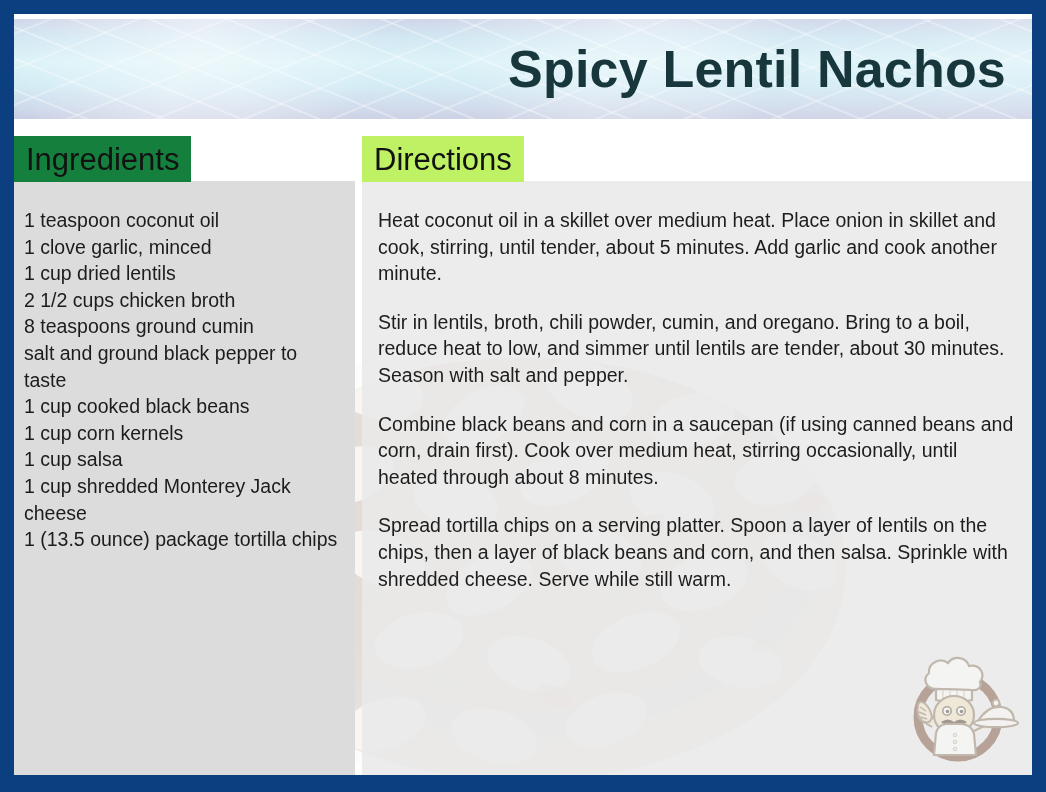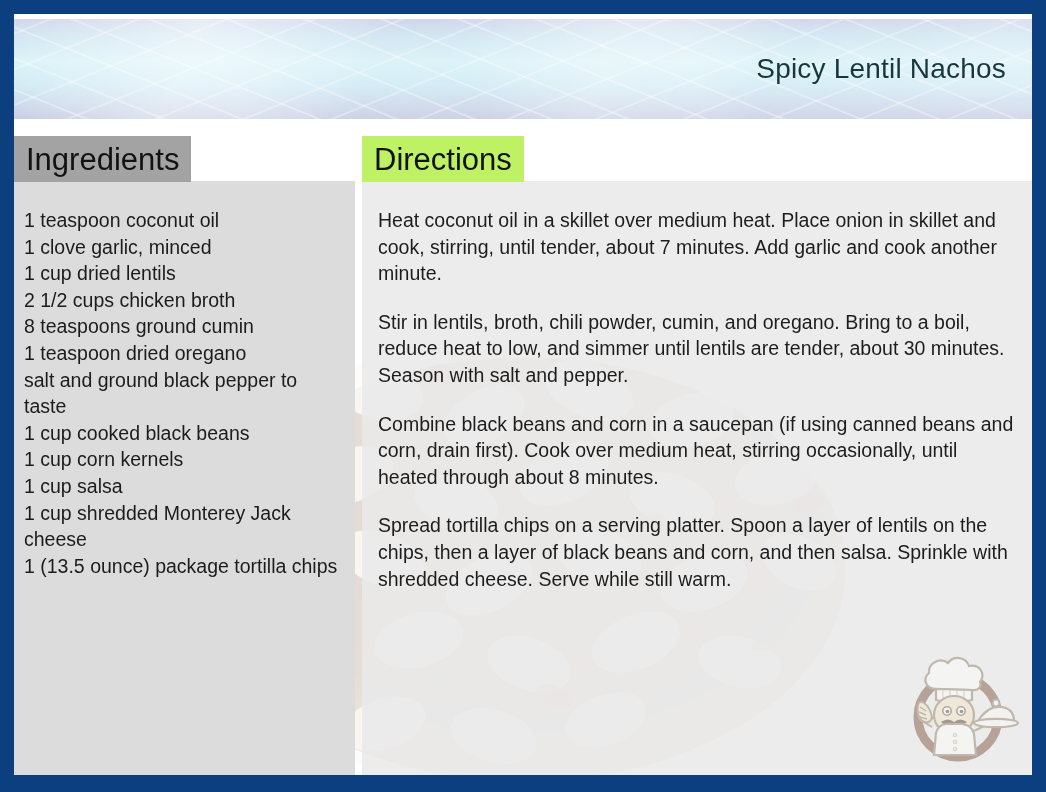--- a/index.html
+++ b/index.html
@@ -89,22 +89,22 @@
         rgba(255,255,255,0.0) 0px,
         rgba(255,255,255,0.0) 30px,
         rgba(255,255,255,0.40) 31px,
         rgba(255,255,255,0.0) 33px);
   }
   .banner-title {
     position: absolute;
     right: 26px;
     top: 50%;
     transform: translateY(-50%);
-    font-size: 28px;
-    font-weight: 400;
+    font-size: 52px;
+    font-weight: 700;
     color: #17373c;
     letter-spacing: 0.2px;
     white-space: nowrap;
   }
 
   
   .columns {
     position: absolute;
     left: 0;
     top: 110px;
@@ -117,21 +117,21 @@
 
   .panel-ingredients { left: 0px;   width: 341px; height: 651px; }
   .panel-directions  { left: 348px; width: 670px; height: 651px; }
 
   
   .tab {
     position: absolute;
     top: 12px;
     left: 0;
     height: 46px;
-    background: #a3a3a3;
+    background: #15803d;
     display: flex;
     align-items: center;
     padding: 0 12px 0 12px;
     z-index: 2;
   }
   .panel-directions .tab { background: #bef264; }
 
   .tab-label {
     font-size: 31px;
     font-weight: 400;
@@ -272,39 +272,38 @@
         <div class="tab">
           <span class="tab-label">Ingredients</span>
         </div>
         <div class="slab-inner" style="padding-top:83px;">
           <ul class="ingredient-list">
             <li>1 teaspoon coconut oil</li>
             <li>1 clove garlic, minced</li>
             <li>1 cup dried lentils</li>
             <li>2 1/2 cups chicken broth</li>
             <li>8 teaspoons ground cumin</li>
-            <li>1 teaspoon dried oregano</li>
             <li>salt and ground black pepper to taste</li>
             <li>1 cup cooked black beans</li>
             <li>1 cup corn kernels</li>
             <li>1 cup salsa</li>
             <li>1 cup shredded Monterey Jack cheese</li>
             <li>1 (13.5 ounce) package tortilla chips</li>
           </ul>
         </div>
       </section>
 
       <section class="panel panel-directions">
         <div class="slab"></div>
         <div class="tab">
           <span class="tab-label">Directions</span>
         </div>
         <div class="slab-inner" style="padding-top:83px;">
           <div class="directions-body">
-            <p>Heat coconut oil in a skillet over medium heat. Place onion in skillet and cook, stirring, until tender, about 7 minutes. Add garlic and cook another minute.</p>
+            <p>Heat coconut oil in a skillet over medium heat. Place onion in skillet and cook, stirring, until tender, about 5 minutes. Add garlic and cook another minute.</p>
             <p>Stir in lentils, broth, chili powder, cumin, and oregano. Bring to a boil, reduce heat to low, and simmer until lentils are tender, about 30 minutes. Season with salt and pepper.</p>
             <p>Combine black beans and corn in a saucepan (if using canned beans and corn, drain first). Cook over medium heat, stirring occasionally, until heated through about 8 minutes.</p>
             <p>Spread tortilla chips on a serving platter. Spoon a layer of lentils on the chips, then a layer of black beans and corn, and then salsa. Sprinkle with shredded cheese. Serve while still warm.</p>
           </div>
         </div>
       </section>
     </div>
 
     <svg class="chef-logo" viewBox="0 0 124 124">
       <circle cx="62" cy="72" r="40" fill="none" stroke="#7a4b36" stroke-width="9"></circle>

